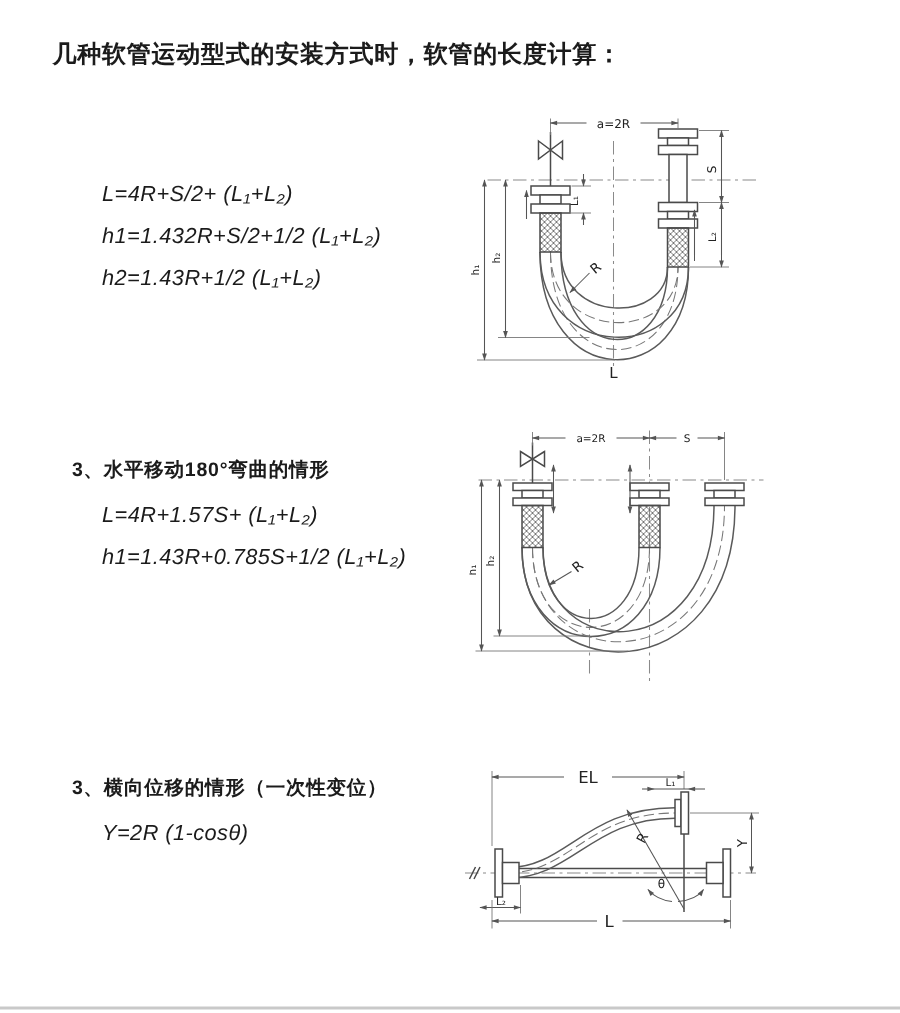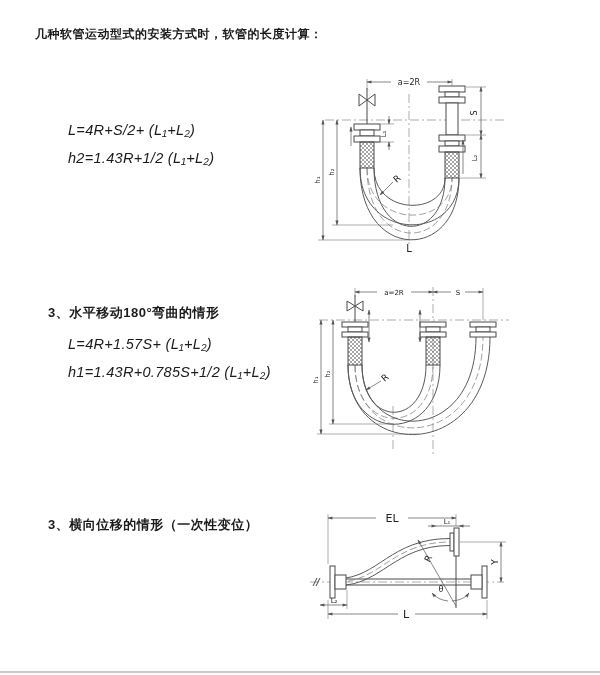--- a/index.html
+++ b/index.html
@@ -4,21 +4,21 @@
 <style>
   * { margin:0; padding:0; box-sizing:border-box; }
   html,body { background:#fff; }
   body {
     width:600px; height:675px; position:relative; overflow:hidden;
     font-family:"Liberation Sans","DejaVu Sans",sans-serif;
     color:#1b1b1b;
   }
   .page-title {
     position:absolute; left:35px; top:26px;
-    font-size:12px; font-weight:bold; letter-spacing:0.5px;
+    font-size:16px; font-weight:bold; letter-spacing:0.5px;
   }
   .section { position:absolute; left:48px; }
   .sec-heading { font-size:13px; font-weight:bold; letter-spacing:0.5px; }
   .formulas { list-style:none; margin-top:8px; margin-left:20px; }
   .formulas li { font-size:14.5px; line-height:28px; letter-spacing:0.3px;font-style:italic; }
   #sec1 { top:108px; }
   #sec2 { top:304px; }
   #sec3 { top:516px; }
   .diagram { position:absolute; }
   #diag1 { left:313px; top:74px; }
@@ -39,35 +39,37 @@
   .bottom-edge { position:absolute; left:0; right:0; bottom:2px; height:2px; background:#c9c9c9; }
 </style>
 </head>
 <body>
 
 <div class="page-title">几种软管运动型式的安装方式时，软管的长度计算：</div>
 
 <div class="section" id="sec1">
   <ul class="formulas">
     <li>L=4R+S/2+ (L₁+L₂)</li>
+    <li>h1=1.432R+S/2+1/2 (L₁+L₂)</li>
     <li>h2=1.43R+1/2 (L₁+L₂)</li>
   </ul>
 </div>
 
 <div class="section" id="sec2">
   <div class="sec-heading">3、水平移动180°弯曲的情形</div>
   <ul class="formulas">
     <li>L=4R+1.57S+ (L₁+L₂)</li>
     <li>h1=1.43R+0.785S+1/2 (L₁+L₂)</li>
   </ul>
 </div>
 
 <div class="section" id="sec3">
   <div class="sec-heading">3、横向位移的情形（一次性变位）</div>
   <ul class="formulas">
+    <li>Y=2R (1-cosθ)</li>
   </ul>
 </div>
 
 <div class="diagram" id="diag1">
 <svg width="284" height="182" viewBox="0 0 284 182">
   <defs>
     <marker id="ar1" viewBox="0 0 10 10" refX="9" refY="5" markerWidth="10" markerHeight="7" orient="auto-start-reverse">
       <path d="M0,1.8 L10,5 L0,8.2 z" fill="#555"></path>
     </marker>
     <pattern id="hatch1" width="4" height="4" patternUnits="userSpaceOnUse">

